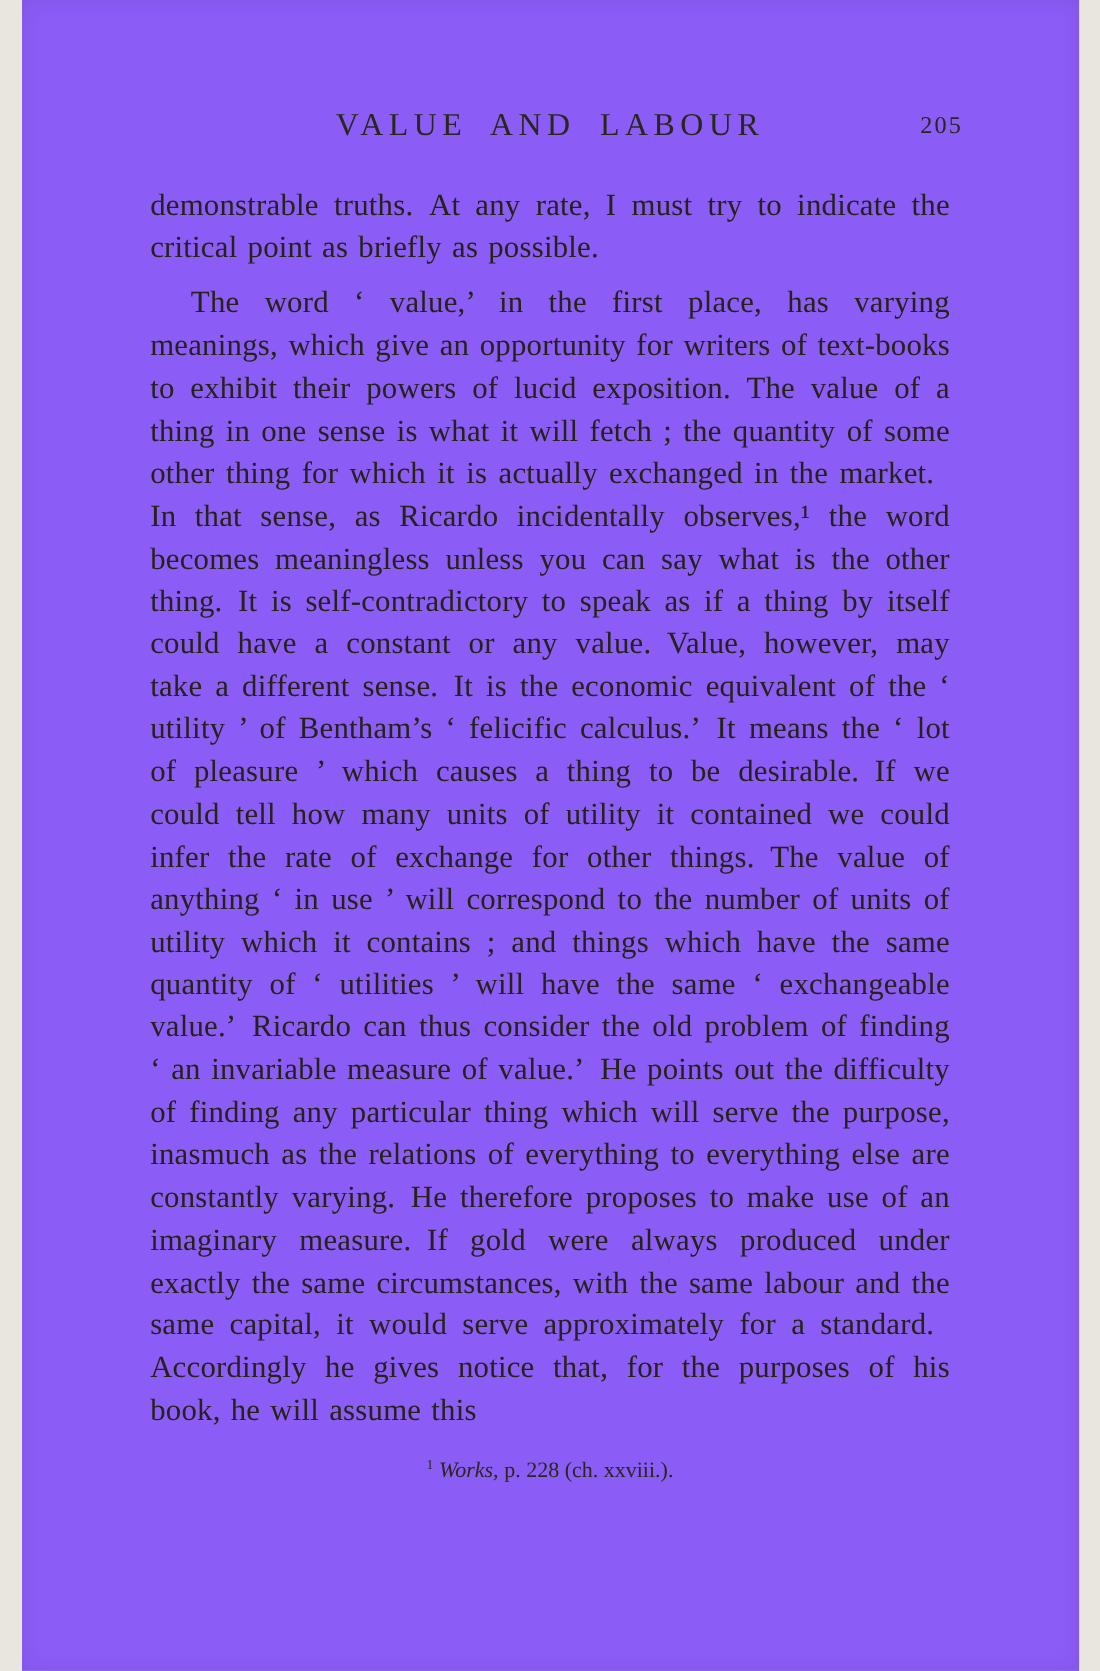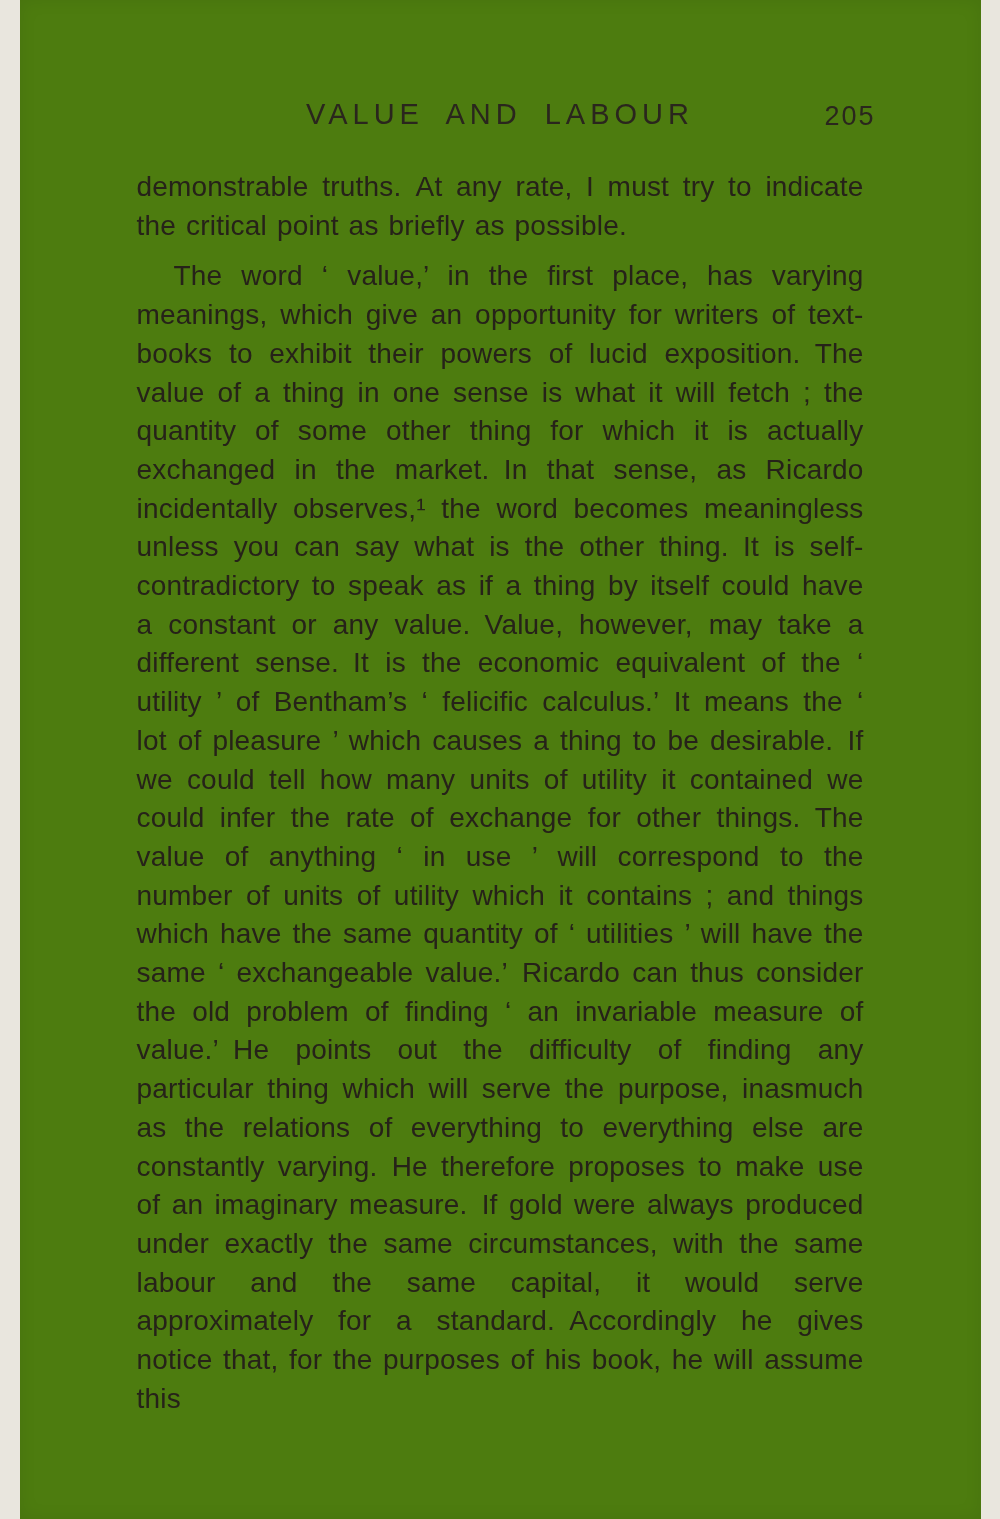--- a/index.html
+++ b/index.html
@@ -5,23 +5,23 @@
   html, body {
     margin: 0;
     padding: 0;
     background: #e9e6de;
   }
   .page {
     position: relative;
     width: 961px;
     height: 1519px;
     margin: 0 auto;
-    background: #4d7c0f;
+    background: #8b5cf6;
     color: #262219;
-    font-family: Liberation Sans, sans-serif;
+    font-family: Liberation Serif, serif;
     box-sizing: border-box;
     padding: 98px 105px 0 105px;
     overflow: hidden;
     box-shadow: 0 0 18px rgba(0,0,0,0.08) inset;
   }
   .page-header {
     position: relative;
     height: 46px;
     margin-bottom: 24px;
   }
@@ -31,21 +31,21 @@
     font-weight: normal;
     text-align: center;
     letter-spacing: 5px;
     word-spacing: 10px;
     color: #2a261d;
   }
   .page-number {
     position: absolute;
     right: 0;
     top: 3px;
-    font-size: 27px;
+    font-size: 22px;
     letter-spacing: 2px;
     color: #2a261d;
   }
   .text-block {
     font-size: 28px;
     line-height: 38.7px;
     text-align: justify;
     letter-spacing: 0.2px;
     word-spacing: 2px;
   }
@@ -79,14 +79,18 @@
   <header class="page-header">
     <h1 class="running-title">VALUE AND LABOUR</h1>
     <span class="page-number">205</span>
   </header>
 
   <main class="text-block">
     <p class="para">demonstrable truths. At any rate, I must try to indicate the critical point as briefly as possible.</p>
     <p class="para indent">The word ‘ value,’ in the first place, has varying meanings, which give an opportunity for writers of text-books to exhibit their powers of lucid exposition. The value of a thing in one sense is what it will fetch ; the quantity of some other thing for which it is actually exchanged in the market. In that sense, as Ricardo incidentally observes,¹ the word becomes meaningless unless you can say what is the other thing. It is self-contradictory to speak as if a thing by itself could have a constant or any value. Value, however, may take a different sense. It is the economic equivalent of the ‘ utility ’ of Bentham’s ‘ felicific calculus.’ It means the ‘ lot of pleasure ’ which causes a thing to be desirable. If we could tell how many units of utility it contained we could infer the rate of exchange for other things. The value of anything ‘ in use ’ will correspond to the number of units of utility which it contains ; and things which have the same quantity of ‘ utilities ’ will have the same ‘ exchangeable value.’ Ricardo can thus consider the old problem of finding ‘ an invariable measure of value.’ He points out the difficulty of finding any particular thing which will serve the purpose, inasmuch as the relations of everything to everything else are constantly varying. He therefore proposes to make use of an imaginary measure. If gold were always produced under exactly the same circumstances, with the same labour and the same capital, it would serve approximately for a standard. Accordingly he gives notice that, for the purposes of his book, he will assume this</p>
   </main>
 
+  <footer class="footnote">
+    <sup>1</sup><span class="work-title">Works,</span>
+    <span>p. 228 (ch. xxviii.).</span>
+  </footer>
 
 </div>
 
 </body></html>

